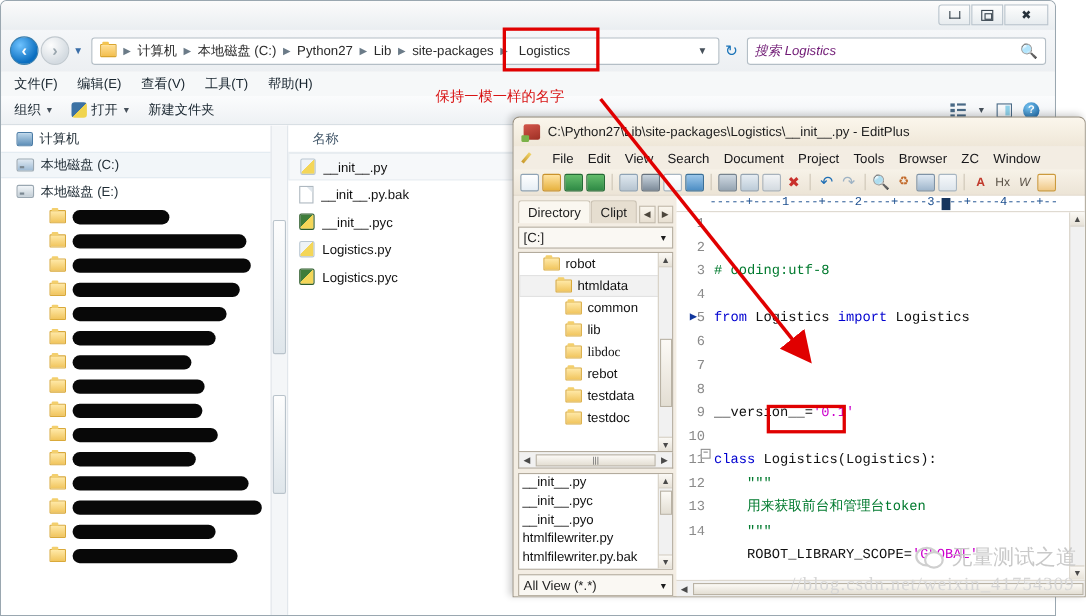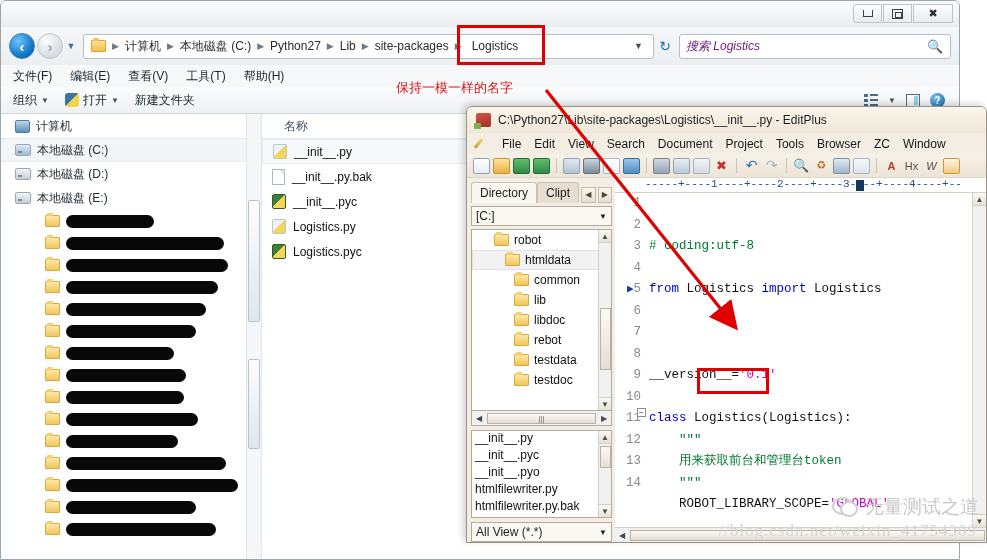--- a/index.html
+++ b/index.html
@@ -325,24 +325,20 @@
       <div class="navrow">
         <span class="pc-ico"></span>
         <span>计算机</span>
       </div>
       <div class="navrow sel">
         <span class="drive-ico sys"></span>
         <span>本地磁盘 (C:)</span>
       </div>
       <div class="navrow">
         <span class="drive-ico"></span>
-        <span>本地磁盘 (D:)</span>
-      </div>
-      <div class="navrow">
-        <span class="drive-ico"></span>
         <span>本地磁盘 (E:)</span>
       </div>
       <div id="redacted-folders">
           <div class="navrow indent">
             <span class="nav-folder"></span>
             <span class="redact" style="width: 88px;"></span>
           </div>
           <div class="navrow indent">
             <span class="nav-folder"></span>
             <span class="redact" style="width: 158px;"></span>
@@ -510,21 +506,21 @@
               <span>htmldata</span>
             </div>
             <div class="treerow" style="padding-left: 42px;">
               <span class="nav-folder"></span>
               <span>common</span>
             </div>
             <div class="treerow" style="padding-left: 42px;">
               <span class="nav-folder"></span>
               <span>lib</span>
             </div>
-            <div class="treerow" style="padding-left: 42px;">
+            <div class="treerow" style="padding-left: 42px; font-family: Liberation Serif, serif;">
               <span class="nav-folder"></span>
               <span>libdoc</span>
             </div>
             <div class="treerow" style="padding-left: 42px;">
               <span class="nav-folder"></span>
               <span>rebot</span>
             </div>
             <div class="treerow" style="padding-left: 42px;">
               <span class="nav-folder"></span>
               <span>testdata</span>

